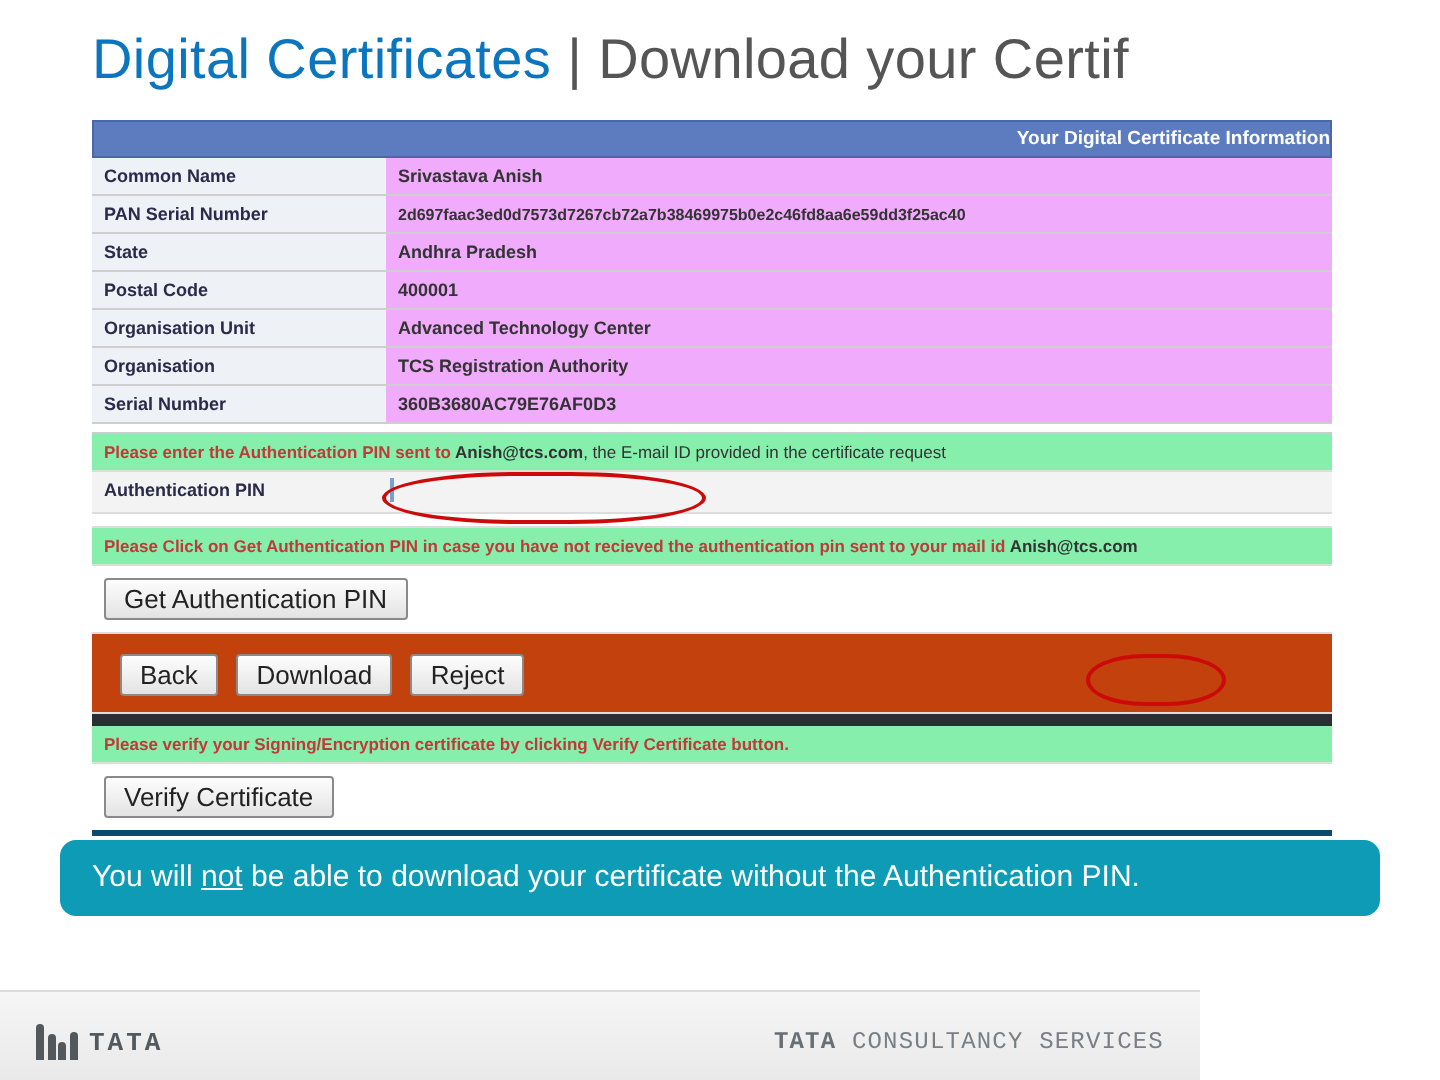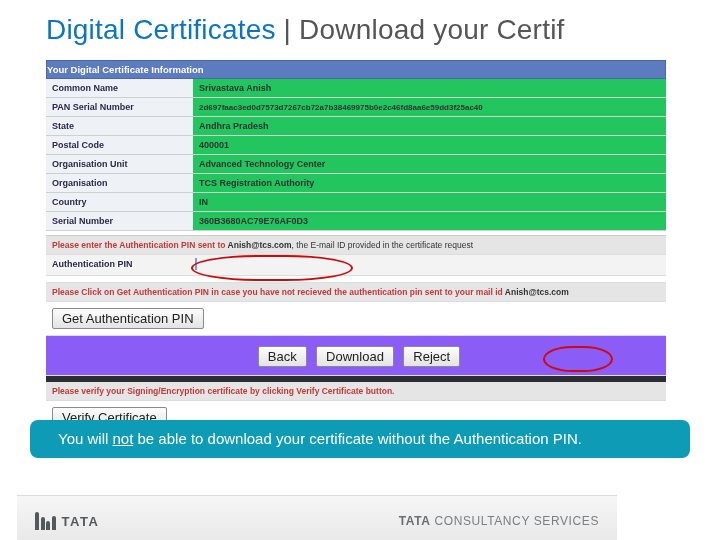--- a/index.html
+++ b/index.html
@@ -36,21 +36,21 @@
     left: 46px;
     top: 60px;
     width: 620px;
     background: #fff;
   }
   .banner {
     background: #5d7cc0;
     color: #fff;
     font-weight: bold;
     font-size: 9.5px;
-    text-align: left;
+    text-align: right;
     padding: 3px 0;
     border: 1px solid #4a68a8;
   }
   table.info {
     width: 100%;
     border-collapse: collapse;
     font-size: 9px;
   }
   table.info tr {
     border-bottom: 1px solid #cfcfcf;
@@ -59,28 +59,28 @@
     padding: 4px 6px;
     vertical-align: middle;
   }
   table.info td.lbl {
     width: 135px;
     background: #eef1f5;
     font-weight: bold;
     color: #2a2a4a;
   }
   table.info td.val {
-    background: #22c55e;
+    background: #f0abfc;
     font-weight: bold;
     color: #333;
   }
   .strip {
     font-size: 8.5px;
     padding: 4px 6px;
-    background: #e5e5e5;
+    background: #86efac;
     border-bottom: 1px solid #ddd;
   }
   .strip .red { color: #c03a3a; font-weight: bold; }
   .pin-row {
     display: flex;
     align-items: flex-end;
     gap: 18px;
     padding: 4px 6px 6px 6px;
     border-bottom: 1px solid #ddd;
     background: #f3f3f3;
@@ -115,24 +115,24 @@
     display: inline-block;
     font-size: 13px;
     padding: 2px 9px;
     background: linear-gradient(#fdfdfd, #e3e3e3);
     border: 1px solid #8a8a8a;
     border-radius: 2px;
     color: #222;
     cursor: pointer;
   }
   .actionbar {
-    text-align: center;
+    text-align: left;
     padding: 10px 8px 8px 8px;
     border-bottom: 1px solid #ddd;
-    background: #8b5cf6;
+    background: #c2410c;
     position: relative;
   }
   .actionbar .winbtn { margin-left: 6px; }
   .download-oval {
     position: absolute;
     right: 53px;
     bottom: 3px;
     width: 66px; height: 22px;
     border: 2px solid #cc0a0a;
     border-radius: 50%/60%;
@@ -146,35 +146,36 @@
 
   
   .tipbox {
     position: absolute;
     left: 30px;
     top: 420px;
     width: 660px;
     background: #0e9bb6;
     color: #fff;
     font-size: 15px;
-    padding: 9px 28px;
+    padding: 9px 16px;
     border-radius: 8px;
     box-sizing: border-box;
     line-height: 1.35;
   }
   .tipbox .u { text-decoration: underline; }
 
   
   .footer {
     position: absolute;
-    left: 17px; bottom: 0;
+    left: 0; bottom: 0;
     width: 600px;
     height: 44px;
     background: linear-gradient(#f6f6f6, #e9e9e9);
     border-top: 1px solid #dcdcdc;
+    font-family: Liberation Mono, monospace;
   }
   .footer .left {
     position: absolute;
     left: 18px;
     bottom: 10px;
     display: flex;
     align-items: center;
     gap: 6px;
   }
   .tata-logo {
@@ -235,24 +236,20 @@
           </tr>
       <tr>
             <td class="lbl">Organisation Unit</td>
             <td class="val">Advanced Technology Center</td>
           </tr>
       <tr>
             <td class="lbl">Organisation</td>
             <td class="val">TCS Registration Authority</td>
           </tr>
       <tr>
-            <td class="lbl">Country</td>
-            <td class="val">IN</td>
-          </tr>
-      <tr>
             <td class="lbl">Serial Number</td>
             <td class="val">360B3680AC79E76AF0D3</td>
           </tr>
     </tbody>
       </table>
 
     <div class="spacer-dark" style="height:4px;background:#fff;border-bottom:1px solid #ccc"></div>
 
     <div class="strip">
       <span class="red">Please enter the Authentication PIN sent to </span><span style="font-weight:bold;color:#333">Anish@tcs.com</span><span style="color:#333">, the E-mail ID provided in the certificate request</span>
@@ -282,21 +279,21 @@
       <span class="winbtn">Reject</span>
       <span class="download-oval"></span>
     </div>
 
     <div class="spacer-dark"></div>
 
     <div class="strip">
       <span class="red">Please verify your Signing/Encryption certificate by clicking Verify Certificate button.</span>
     </div>
 
-    <div class="btnrow" style="border-bottom:1px solid #0c4a6e">
+    <div class="btnrow" style="border-bottom:3px solid #0c4a6e">
       <span class="winbtn">Verify Certificate</span>
     </div>
   </div>
 
   <div class="tipbox">
     <span>You will </span><span class="u">not</span><span> be able to download your certificate without the Authentication PIN.</span>
   </div>
 
   <div class="footer">
     <div class="left">

